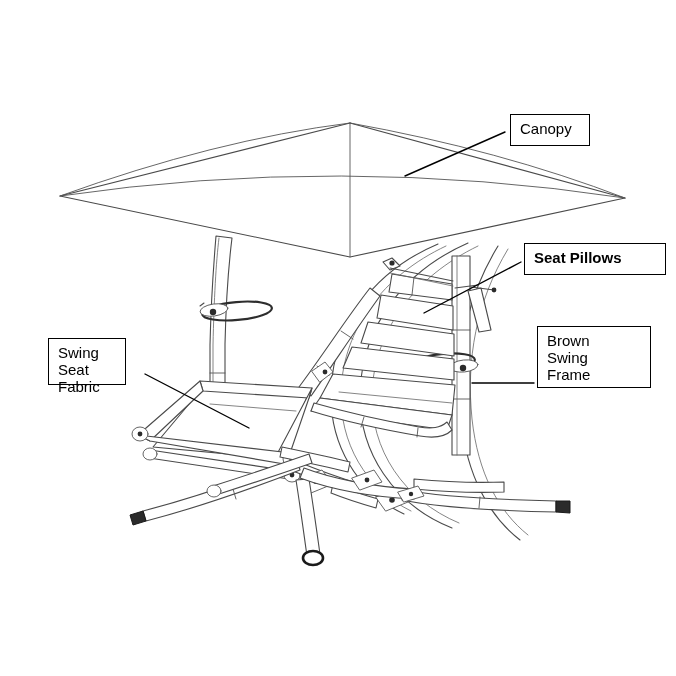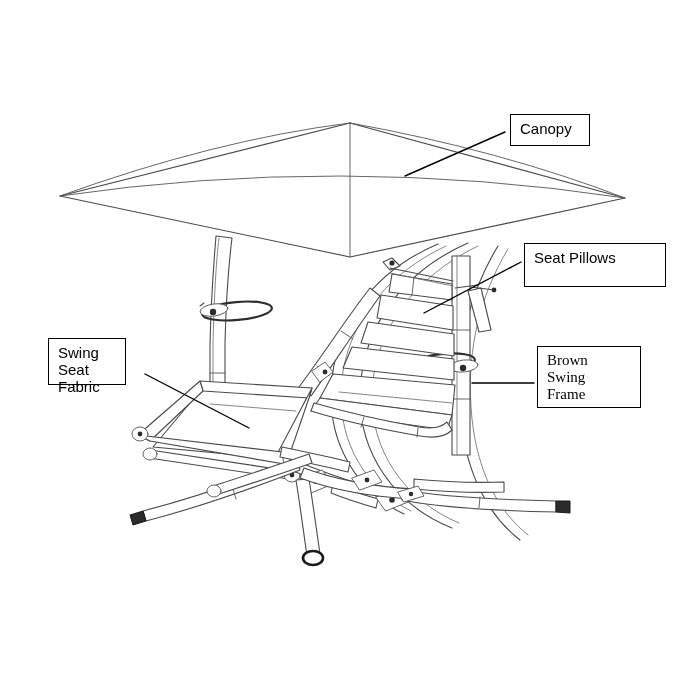--- a/index.html
+++ b/index.html
@@ -34,23 +34,23 @@
     background: #ffffff;
     font-family: "Liberation Sans", sans-serif;
     font-size: 15px;
     line-height: 17px;
     color: #000000;
     padding: 5px 8px 5px 9px;
     white-space: pre-line;
     letter-spacing: 0px;
   }
   #callout-canopy      { left: 510px; top: 114px; width: 80px;  height: 32px; }
-  #callout-pillows     { left: 524px; top: 243px; width: 142px; height: 44px; }
+  #callout-pillows     { left: 524px; top: 243px; width: 142px; height: 32px; font-weight: bold; }
   #callout-fabric      { left: 48px;  top: 338px; width: 78px;  height: 47px; }
-  #callout-frame       { left: 537px; top: 346px; width: 104px; height: 62px; font-family: Liberation Serif, serif; }
+  #callout-frame       { left: 537px; top: 326px; width: 114px; height: 62px; }
 </style>
 </head>
 <body>
 
 <div id="diagram-root">
 
   <svg id="scene" viewBox="0 0 676 676">
     <defs>
       <style>
         .ln   { fill:none; stroke:#4a4a4a; stroke-width:1.1; stroke-linecap:round; stroke-linejoin:round; }

